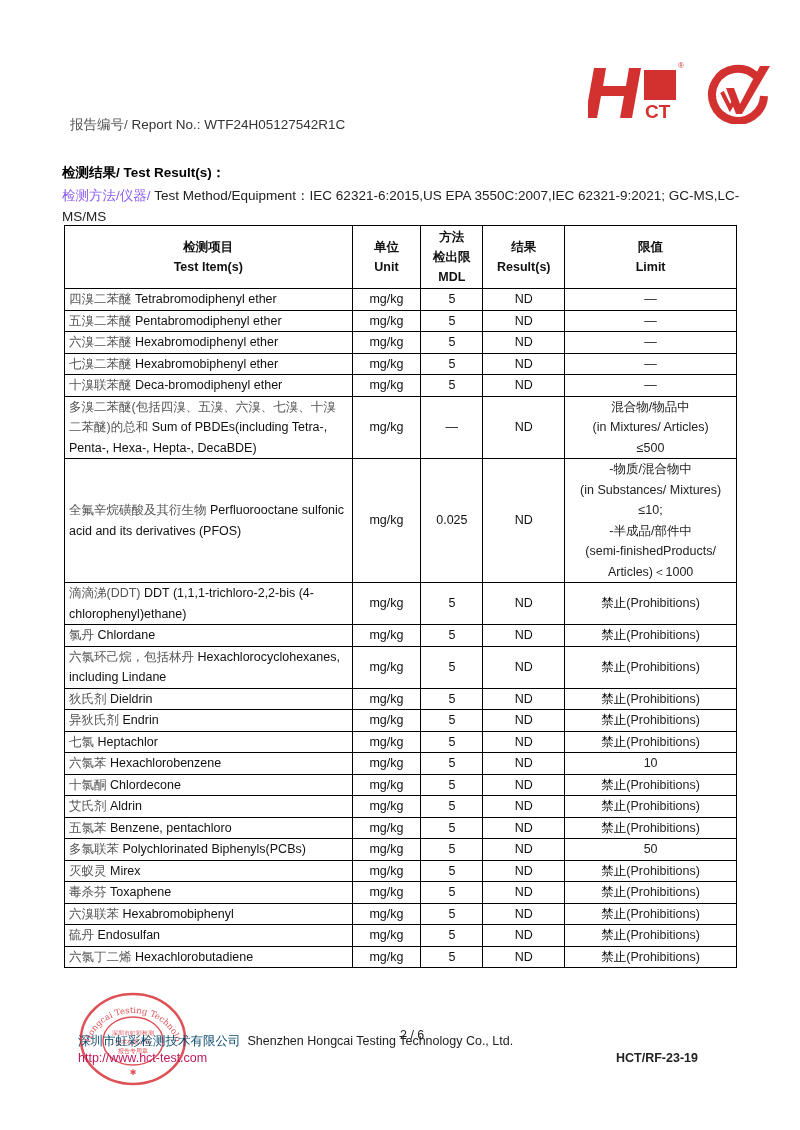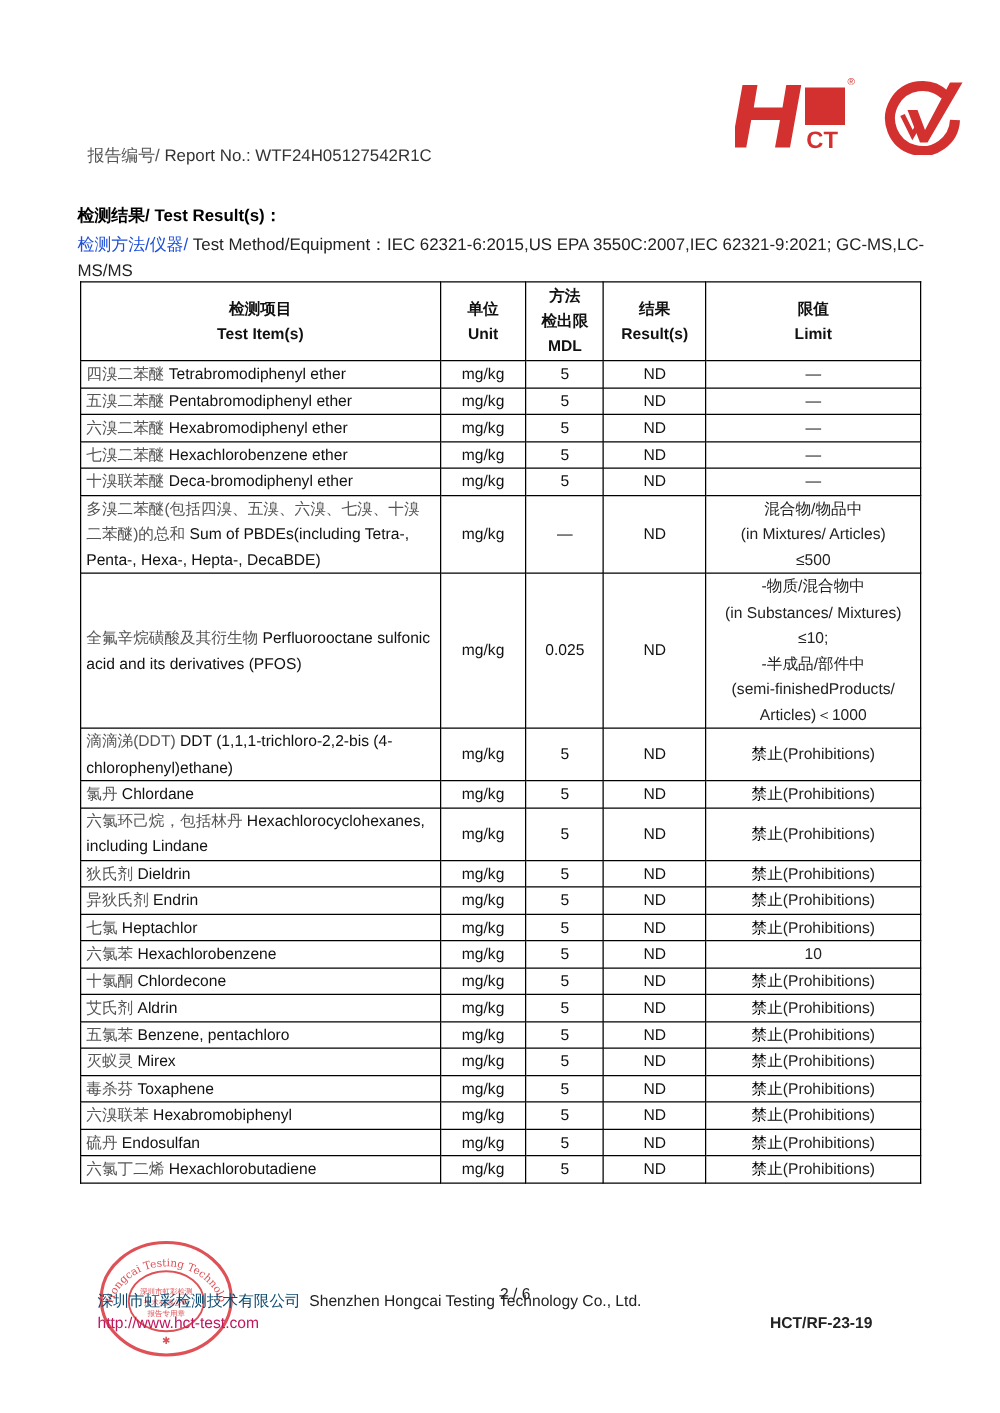--- a/index.html
+++ b/index.html
@@ -8,21 +8,21 @@
 
   .logo-area { position: absolute; left: 588px; top: 56px; width: 190px; height: 70px; }
   .hct-logo { position: absolute; left: 0; top: 4px; width: 96px; height: 62px; }
   .check-logo { position: absolute; left: 116px; top: 6px; width: 70px; height: 62px; }
 
   .report-no { position: absolute; left: 70px; top: 116px; font-size: 13.5px; color: #333; }
   .report-no .cn { color: #555; }
 
   .section-title { position: absolute; left: 62px; top: 164px; font-size: 13.5px; font-weight: bold; color: #000; }
   .method { position: absolute; left: 62px; top: 185px; width: 680px; font-size: 13.5px; line-height: 21px; color: #222; }
-  .method .cn { color: #1d4ed8; margin-top: 33px; }
+  .method .cn { color: #8b5cf6; margin-top: 33px; }
 
   table.results { position: absolute; left: 64px; top: 225px; width: 673px; border-collapse: collapse; font-size: 12.5px; border-radius: 24px; }
   table.results td, table.results th { border: 1px solid #000; vertical-align: middle; }
   table.results th { font-weight: bold; text-align: center; height: 63px; font-size: 12.5px; line-height: 20px; }
   table.results td { height: 21.4px; line-height: 20.5px; }
   td.item { text-align: left; padding-left: 4px; padding-right: 4px; }
   td.c { text-align: center; }
   .cn-light { color: #555; }
   .lim { color: #222; }
   .lim .cn-light { color: #000000; }
@@ -116,21 +116,21 @@
         <td class="c lim"><span class="cn-light"></span><span>—</span></td>
       </tr>
       <tr>
         <td class="item"><span class="cn-light">六溴二苯醚</span>  <span>Hexabromodiphenyl ether</span></td>
         <td class="c">mg/kg</td>
         <td class="c">5</td>
         <td class="c">ND</td>
         <td class="c lim"><span class="cn-light"></span><span>—</span></td>
       </tr>
       <tr>
-        <td class="item"><span class="cn-light">七溴二苯醚</span>  <span>Hexachlorobenzene ether</span></td>
+        <td class="item"><span class="cn-light">七溴二苯醚</span>  <span>Hexabromobiphenyl ether</span></td>
         <td class="c">mg/kg</td>
         <td class="c">5</td>
         <td class="c">ND</td>
         <td class="c lim"><span class="cn-light"></span><span>—</span></td>
       </tr>
       <tr>
         <td class="item"><span class="cn-light">十溴联苯醚</span>  <span>Deca-bromodiphenyl ether</span></td>
         <td class="c">mg/kg</td>
         <td class="c">5</td>
         <td class="c">ND</td>
@@ -223,20 +223,27 @@
         <td class="c">5</td>
         <td class="c">ND</td>
         <td class="c lim"><span class="cn-light">禁止</span><span>(Prohibitions)</span></td>
       </tr>
       <tr>
         <td class="item"><span class="cn-light">五氯苯</span>  <span>Benzene, pentachloro</span></td>
         <td class="c">mg/kg</td>
         <td class="c">5</td>
         <td class="c">ND</td>
         <td class="c lim"><span class="cn-light">禁止</span><span>(Prohibitions)</span></td>
+      </tr>
+      <tr>
+        <td class="item"><span class="cn-light">多氯联苯</span>  <span>Polychlorinated Biphenyls(PCBs)</span></td>
+        <td class="c">mg/kg</td>
+        <td class="c">5</td>
+        <td class="c">ND</td>
+        <td class="c lim"><span class="cn-light"></span><span>50</span></td>
       </tr>
       <tr>
         <td class="item"><span class="cn-light">灭蚁灵</span>  <span>Mirex</span></td>
         <td class="c">mg/kg</td>
         <td class="c">5</td>
         <td class="c">ND</td>
         <td class="c lim"><span class="cn-light">禁止</span><span>(Prohibitions)</span></td>
       </tr>
       <tr>
         <td class="item"><span class="cn-light">毒杀芬</span>  <span>Toxaphene</span></td>

